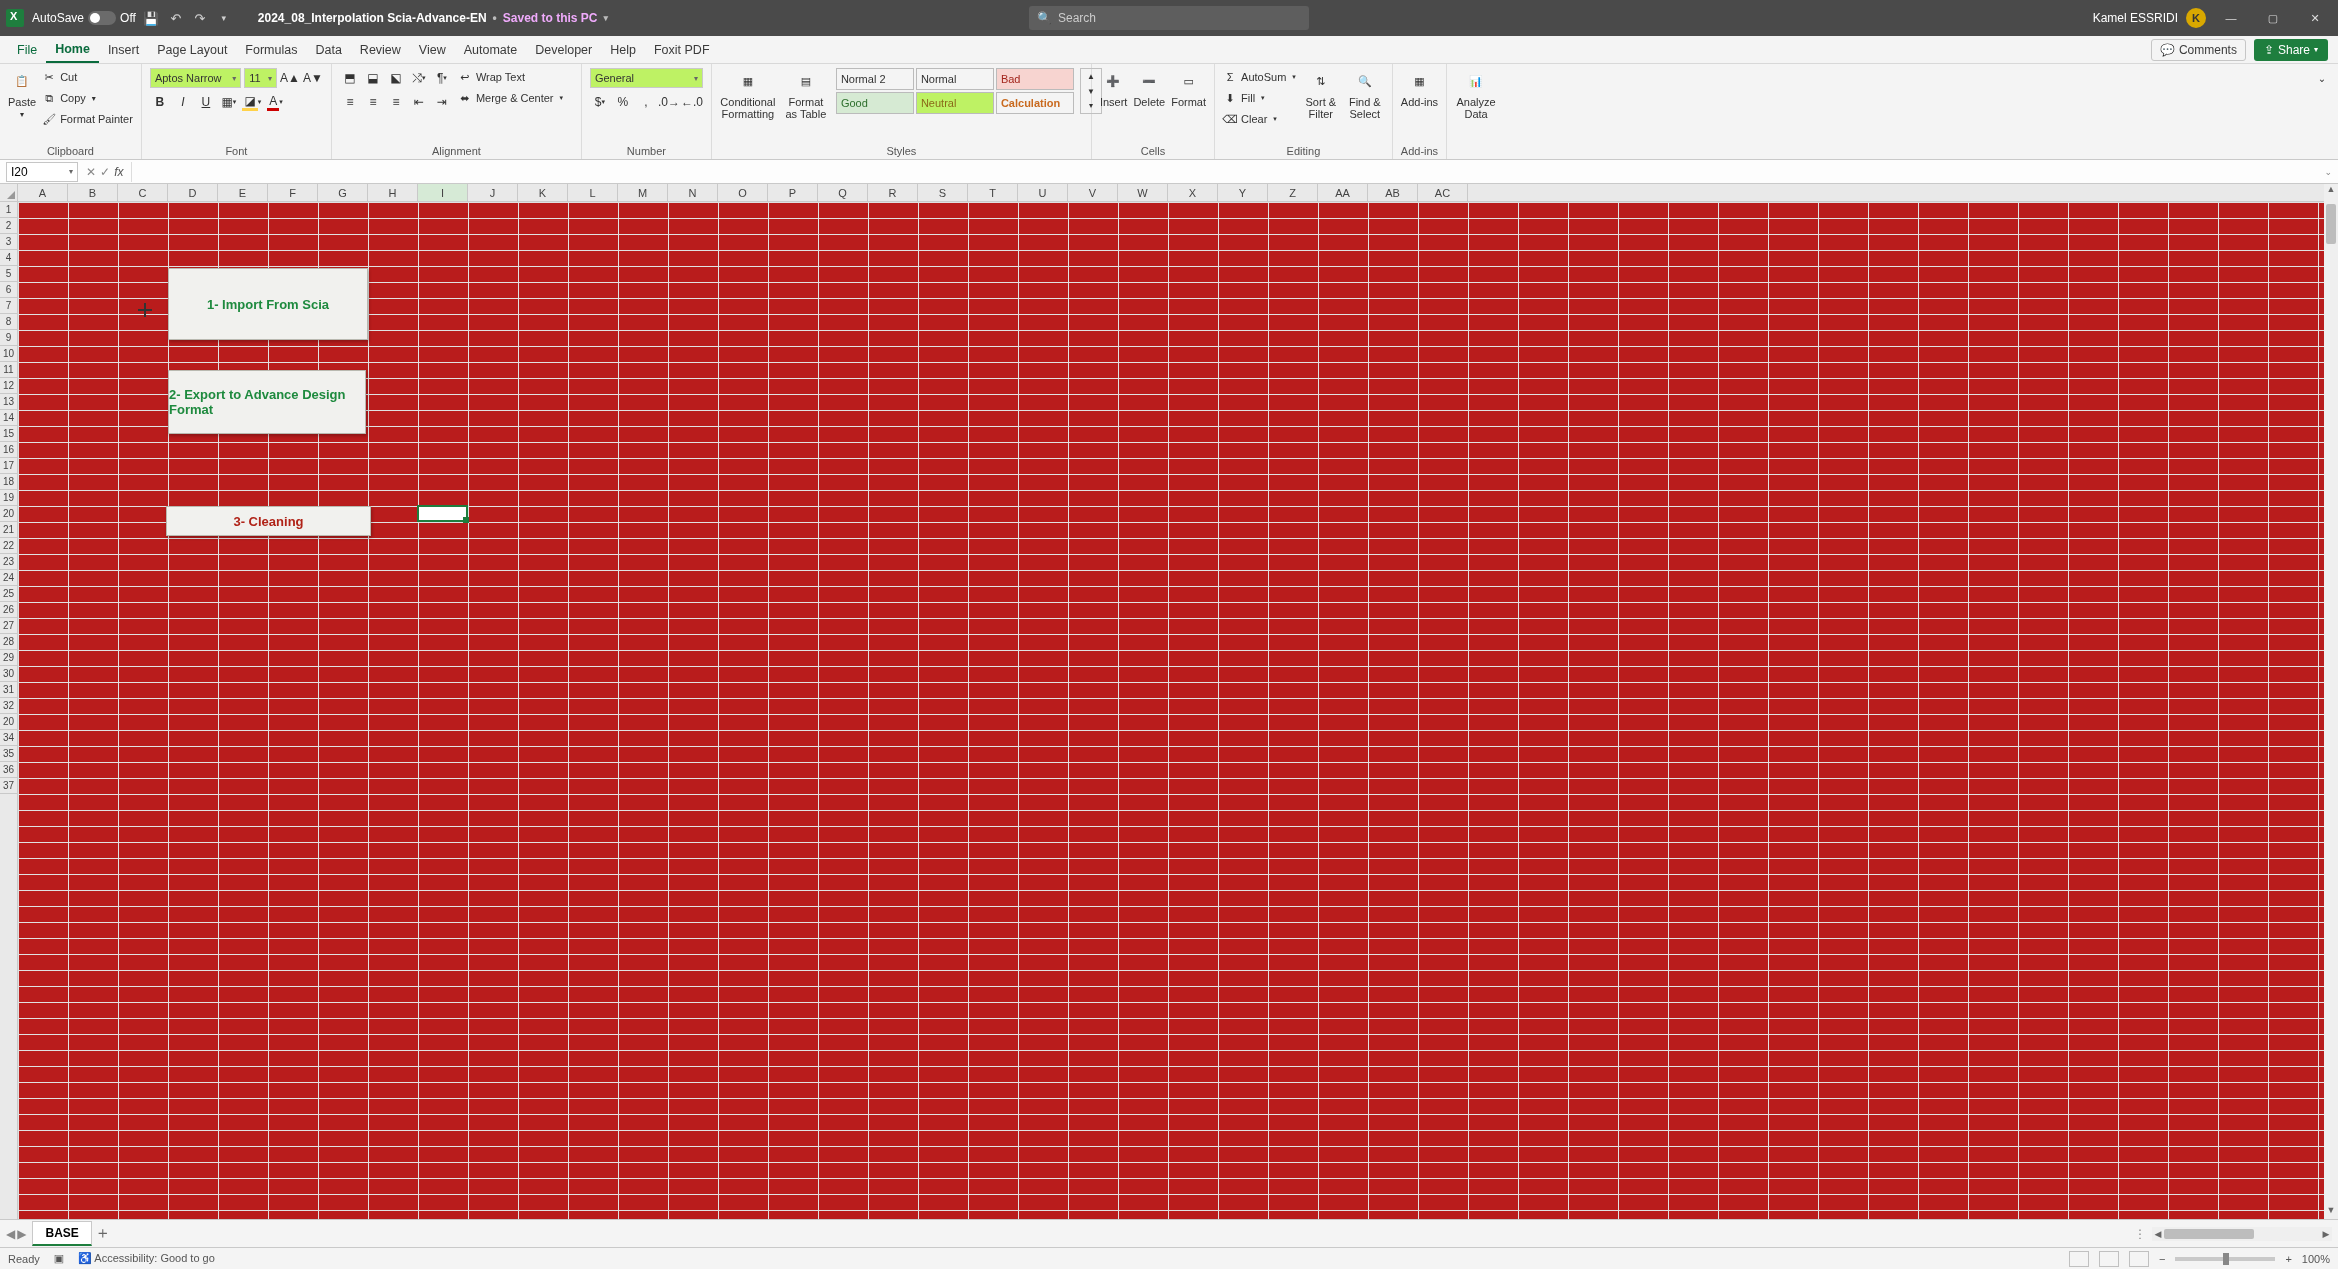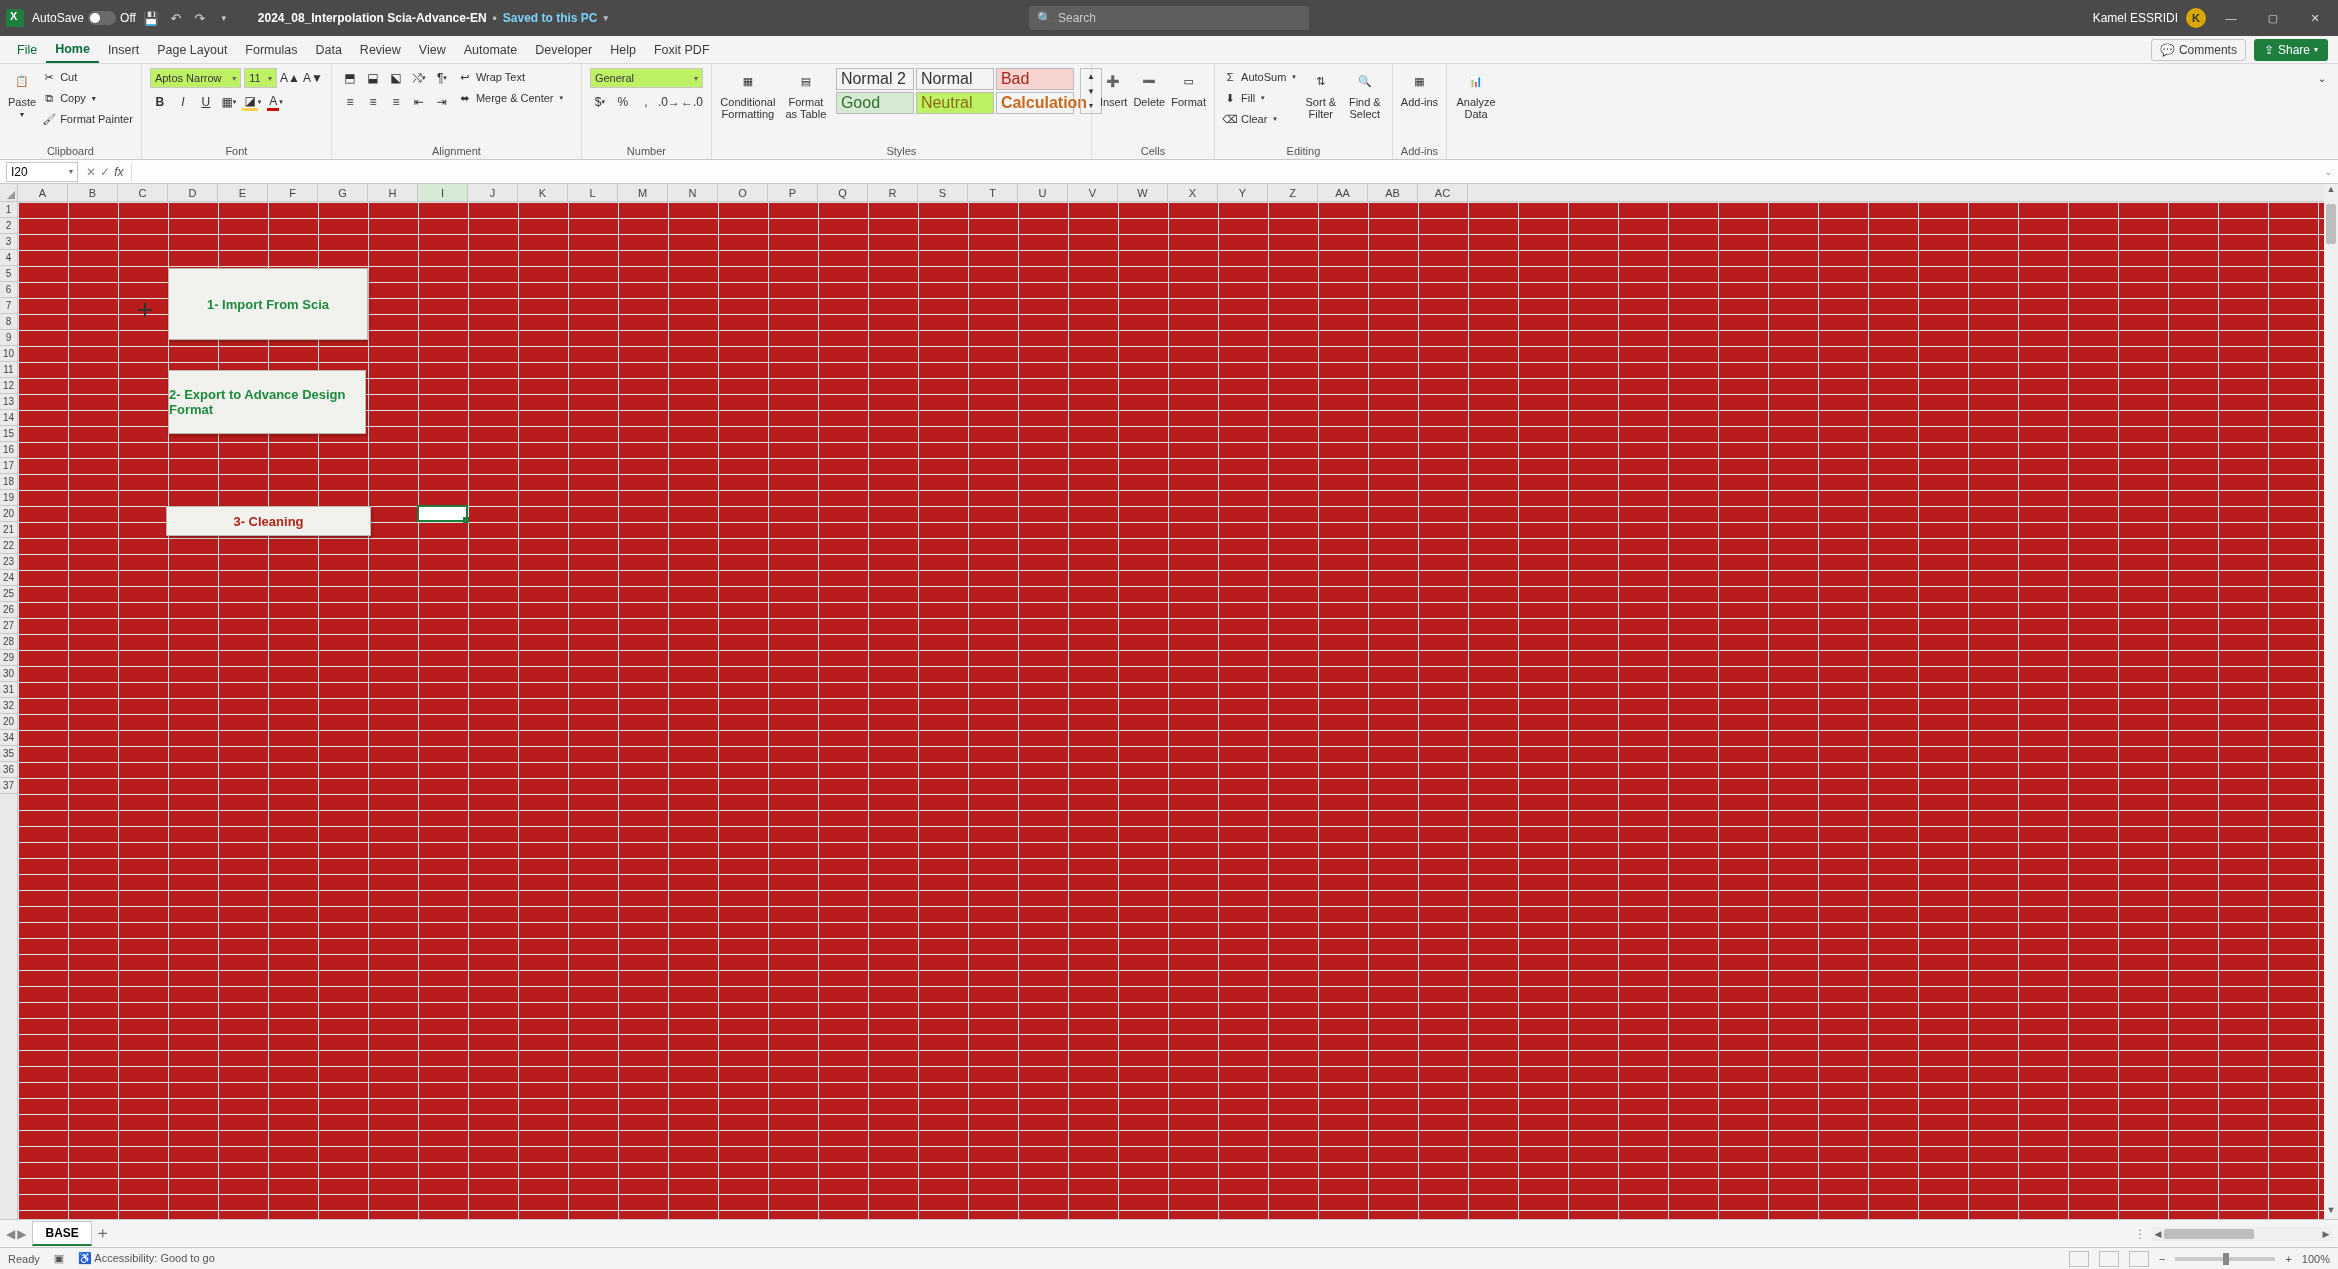--- a/index.html
+++ b/index.html
@@ -8,21 +8,21 @@
 
 .titlebar { height: 36px; background: #4a4a4a; display: flex; align-items: center; color: #fff; font-size: 12px; }
 .titlebar .left { display: flex; align-items: center; gap: 8px; padding-left: 6px; }
 .excel-icon { width: 18px; height: 18px; background: #1e7e3e; border-radius: 2px; position: relative; }
 .excel-icon::after { content: "X"; color: #fff; font-size: 11px; font-weight: bold; position: absolute; left: 4px; top: 1px; }
 .autosave { display: flex; align-items: center; gap: 4px; }
 .toggle { width: 28px; height: 14px; background: #6b6b6b; border-radius: 7px; position: relative; }
 .toggle::after { content: ""; width: 10px; height: 10px; background: #fff; border-radius: 50%; position: absolute; left: 2px; top: 2px; }
 .qat-icon { width: 16px; height: 16px; display: flex; align-items: center; justify-content: center; color: #d0d0d0; font-size: 13px; }
 .titlebar .filename { margin-left: 18px; display: flex; align-items: center; gap: 6px; font-weight: bold; }
-.savedto { color: #7dd3fc; }
+.savedto { color: #f0abfc; }
 .search { position: absolute; left: 50%; transform: translateX(-50%); width: 280px; height: 24px; background: #5e5e5e; border-radius: 3px; display: flex; align-items: center; padding: 0 8px; gap: 6px; color: #ccc; font-size: 12px; }
 .titlebar .right { margin-left: auto; display: flex; align-items: center; gap: 8px; padding-right: 6px; }
 .avatar { width: 20px; height: 20px; border-radius: 50%; background: #d9a800; color: #333; font-size: 11px; font-weight: bold; display: flex; align-items: center; justify-content: center; }
 .winbtn { width: 34px; height: 36px; display: flex; align-items: center; justify-content: center; color: #ddd; font-size: 11px; }
 
 
 .menubar { height: 28px; background: #f4f4f4; border-bottom: 1px solid #d8d8d8; display: flex; align-items: center; padding-left: 8px; gap: 0; font-size: 12.5px; color: #3b3b3b; }
 .menubar .tab { padding: 0 9px; height: 100%; display: flex; align-items: center; cursor: pointer; }
 .menubar .tab.file { color: #0a6b3d; font-weight: 500; }
 .menubar .tab.active { border-bottom: 2px solid #0a6b3d; color: #0a6b3d; font-weight: 600; }
@@ -37,21 +37,21 @@
 .group-label { text-align: center; font-size: 11px; color: #555; padding-top: 1px; position: relative; }
 .bigbtn { display: flex; flex-direction: column; align-items: center; gap: 2px; font-size: 11px; }
 .bigicon { width: 26px; height: 26px; display: flex; align-items: center; justify-content: center; }
 .smallrow { display: flex; flex-direction: column; gap: 3px; font-size: 11px; }
 .smallrow .item { display: flex; align-items: center; gap: 4px; height: 18px; }
 .mini-icon { width: 14px; height: 14px; display: inline-flex; align-items: center; justify-content: center; }
 .dropdown { border: 1px solid #c9c9c9; background: #bef264; height: 20px; display: flex; align-items: center; padding: 0 4px; font-size: 11px; justify-content: space-between; }
 .dropdown .arrow { font-size: 8px; color: #666; margin-left: 4px; }
 .iconbtn { width: 20px; height: 20px; border: 1px solid transparent; display: flex; align-items: center; justify-content: center; font-size: 12px; }
 .hrow { display: flex; gap: 3px; }
-.style-cell { width: 78px; height: 22px; border: 1px solid #bbb; display: flex; align-items: center; padding: 0 4px; font-size: 16px; }
+.style-cell { width: 78px; height: 22px; border: 1px solid #bbb; display: flex; align-items: center; padding: 0 4px; font-size: 11px; }
 .style-gallery { display: flex; flex-direction: column; gap: 2px; }
 .style-row { display: flex; gap: 2px; }
 
 
 .formulabar { height: 24px; background: #fdfdfd; border-bottom: 1px solid #c9c9c9; display: flex; align-items: center; font-size: 12px; }
 .namebox { width: 72px; height: 20px; border: 1px solid #c6c6c6; margin-left: 6px; padding: 0 4px; background: #fff; display: flex; align-items: center; justify-content: space-between; }
 .fx-controls { display: flex; align-items: center; gap: 4px; margin: 0 8px; color: #888; font-size: 12px; }
 .fx { font-style: italic; color: #555; }
 .fx-input { flex: 1; height: 20px; border-left: 1px solid #ddd; }
 

